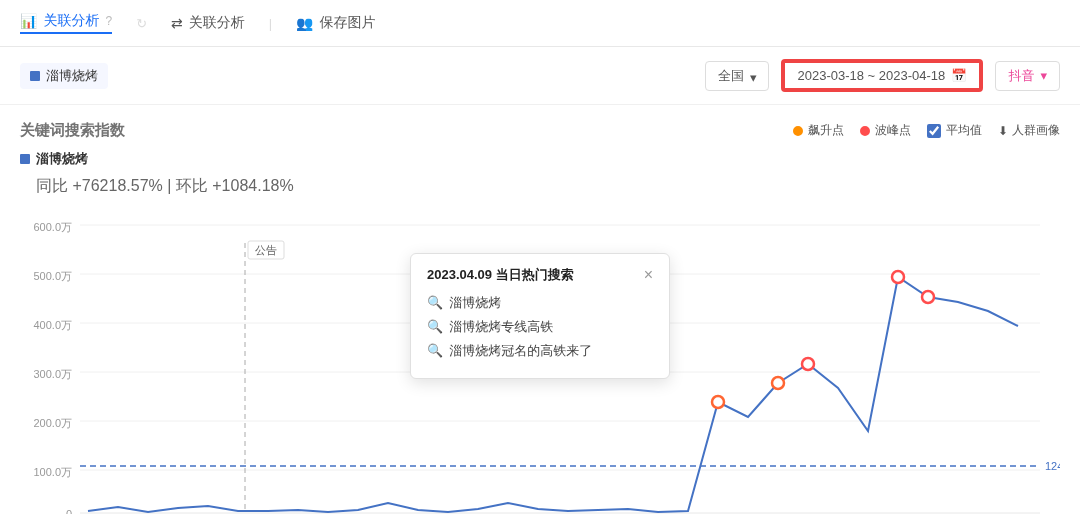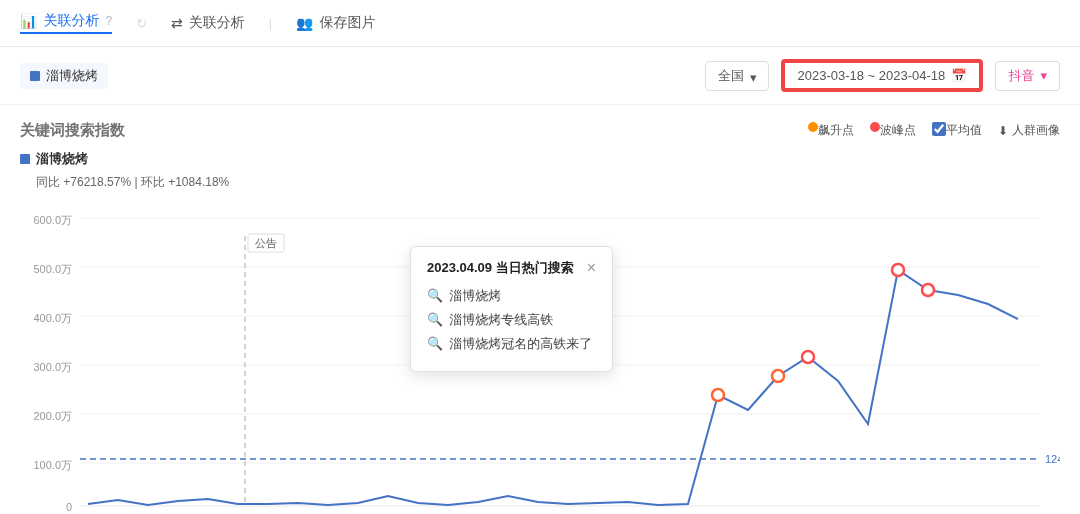--- a/index.html
+++ b/index.html
@@ -15,35 +15,35 @@
     .keyword-dot { width: 10px; height: 10px; background: #4472c4; border-radius: 1px; }
     .spacer { flex: 1; }
     .select-wrap { display: flex; align-items: flex-end; border: 1px solid #ddd; border-radius: 4px; padding: 5px 12px; cursor: pointer; gap: 6px; color: #555; }
     .date-range { display: flex; align-items: center; border: 4px solid #ef4444; border-radius: 4px; padding: 5px 12px; cursor: pointer; gap: 6px; color: #555; }
     .platform-select { display: flex; align-items: center; border: 1px solid #ddd; border-radius: 4px; padding: 5px 12px; cursor: pointer; gap: 6px; color: #ec4899; }
 
     .chart-section { padding: 16px 20px; }
     .chart-header { display: flex; align-items: center; justify-content: space-between; margin-bottom: 10px; }
     .chart-title { font-size: 15px; font-weight: 600; color: #737373; }
     .chart-controls { display: flex; align-items: center; gap: 16px; }
-    .legend-item { display: flex; font-size: 12px; color: #555; cursor: pointer; }
+    .legend-item { display: flex; align-items: center; gap: 5px; font-size: 12px; color: #555; cursor: pointer; }
     .legend-dot-orange { width: 10px; height: 10px; border-radius: 50%; background: #ff9000; border: 2px solid #ff9000; }
     .legend-dot-red { width: 10px; height: 10px; border-radius: 50%; background: #ff4d4d; border: 2px solid #ff4d4d; }
     .legend-checkbox { width: 14px; height: 14px; accent-color: #4472c4; }
     .save-btn { display: flex; align-items: center; gap: 4px; color: #555; cursor: pointer; font-size: 12px; }
 
     .keyword-info { margin-bottom: 12px; }
     .keyword-name { display: flex; align-items: center; gap: 6px; font-size: 13px; font-weight: 600; margin-bottom: 4px; }
     .kw-dot { width: 10px; height: 10px; background: #4472c4; border-radius: 1px; }
-    .keyword-stats { font-size: 12px; color: #666; margin-left: 16px; line-height: 1.8; }
+    .keyword-stats { font-size: 16px; color: #666; margin-left: 16px; line-height: 1.8; }
 
     .chart-area { position: relative; width: 100%; height: 320px; }
     .chart-svg { width: 100%; height: 100%; }
 
-    .tooltip-box { position: absolute; background: #fff; border: 1px solid #e0e0e0; border-radius: 6px; padding: 12px 16px; box-shadow: 0 4px 16px rgba(0,0,0,0.12); width: 203px; z-index: 10; top: 40px; left: 390px; }
+    .tooltip-box { position: absolute; background: #fff; border: 1px solid #e0e0e0; border-radius: 6px; padding: 12px 16px; box-shadow: 0 4px 16px rgba(0,0,0,0.12); width: 260px; z-index: 10; top: 40px; left: 390px; }
     .tooltip-header { display: flex; align-items: center; justify-content: space-between; margin-bottom: 10px; }
     .tooltip-title { font-size: 13px; font-weight: 600; color: #222; }
     .tooltip-close { color: #999; cursor: pointer; font-size: 16px; }
     .tooltip-row { display: flex; align-items: center; gap: 6px; margin-bottom: 6px; color: #444; font-size: 13px; }
     .search-icon-sm { color: #999; font-size: 13px; }
   </style>
 </head>
 <body>
 
 <div class="top-nav">

